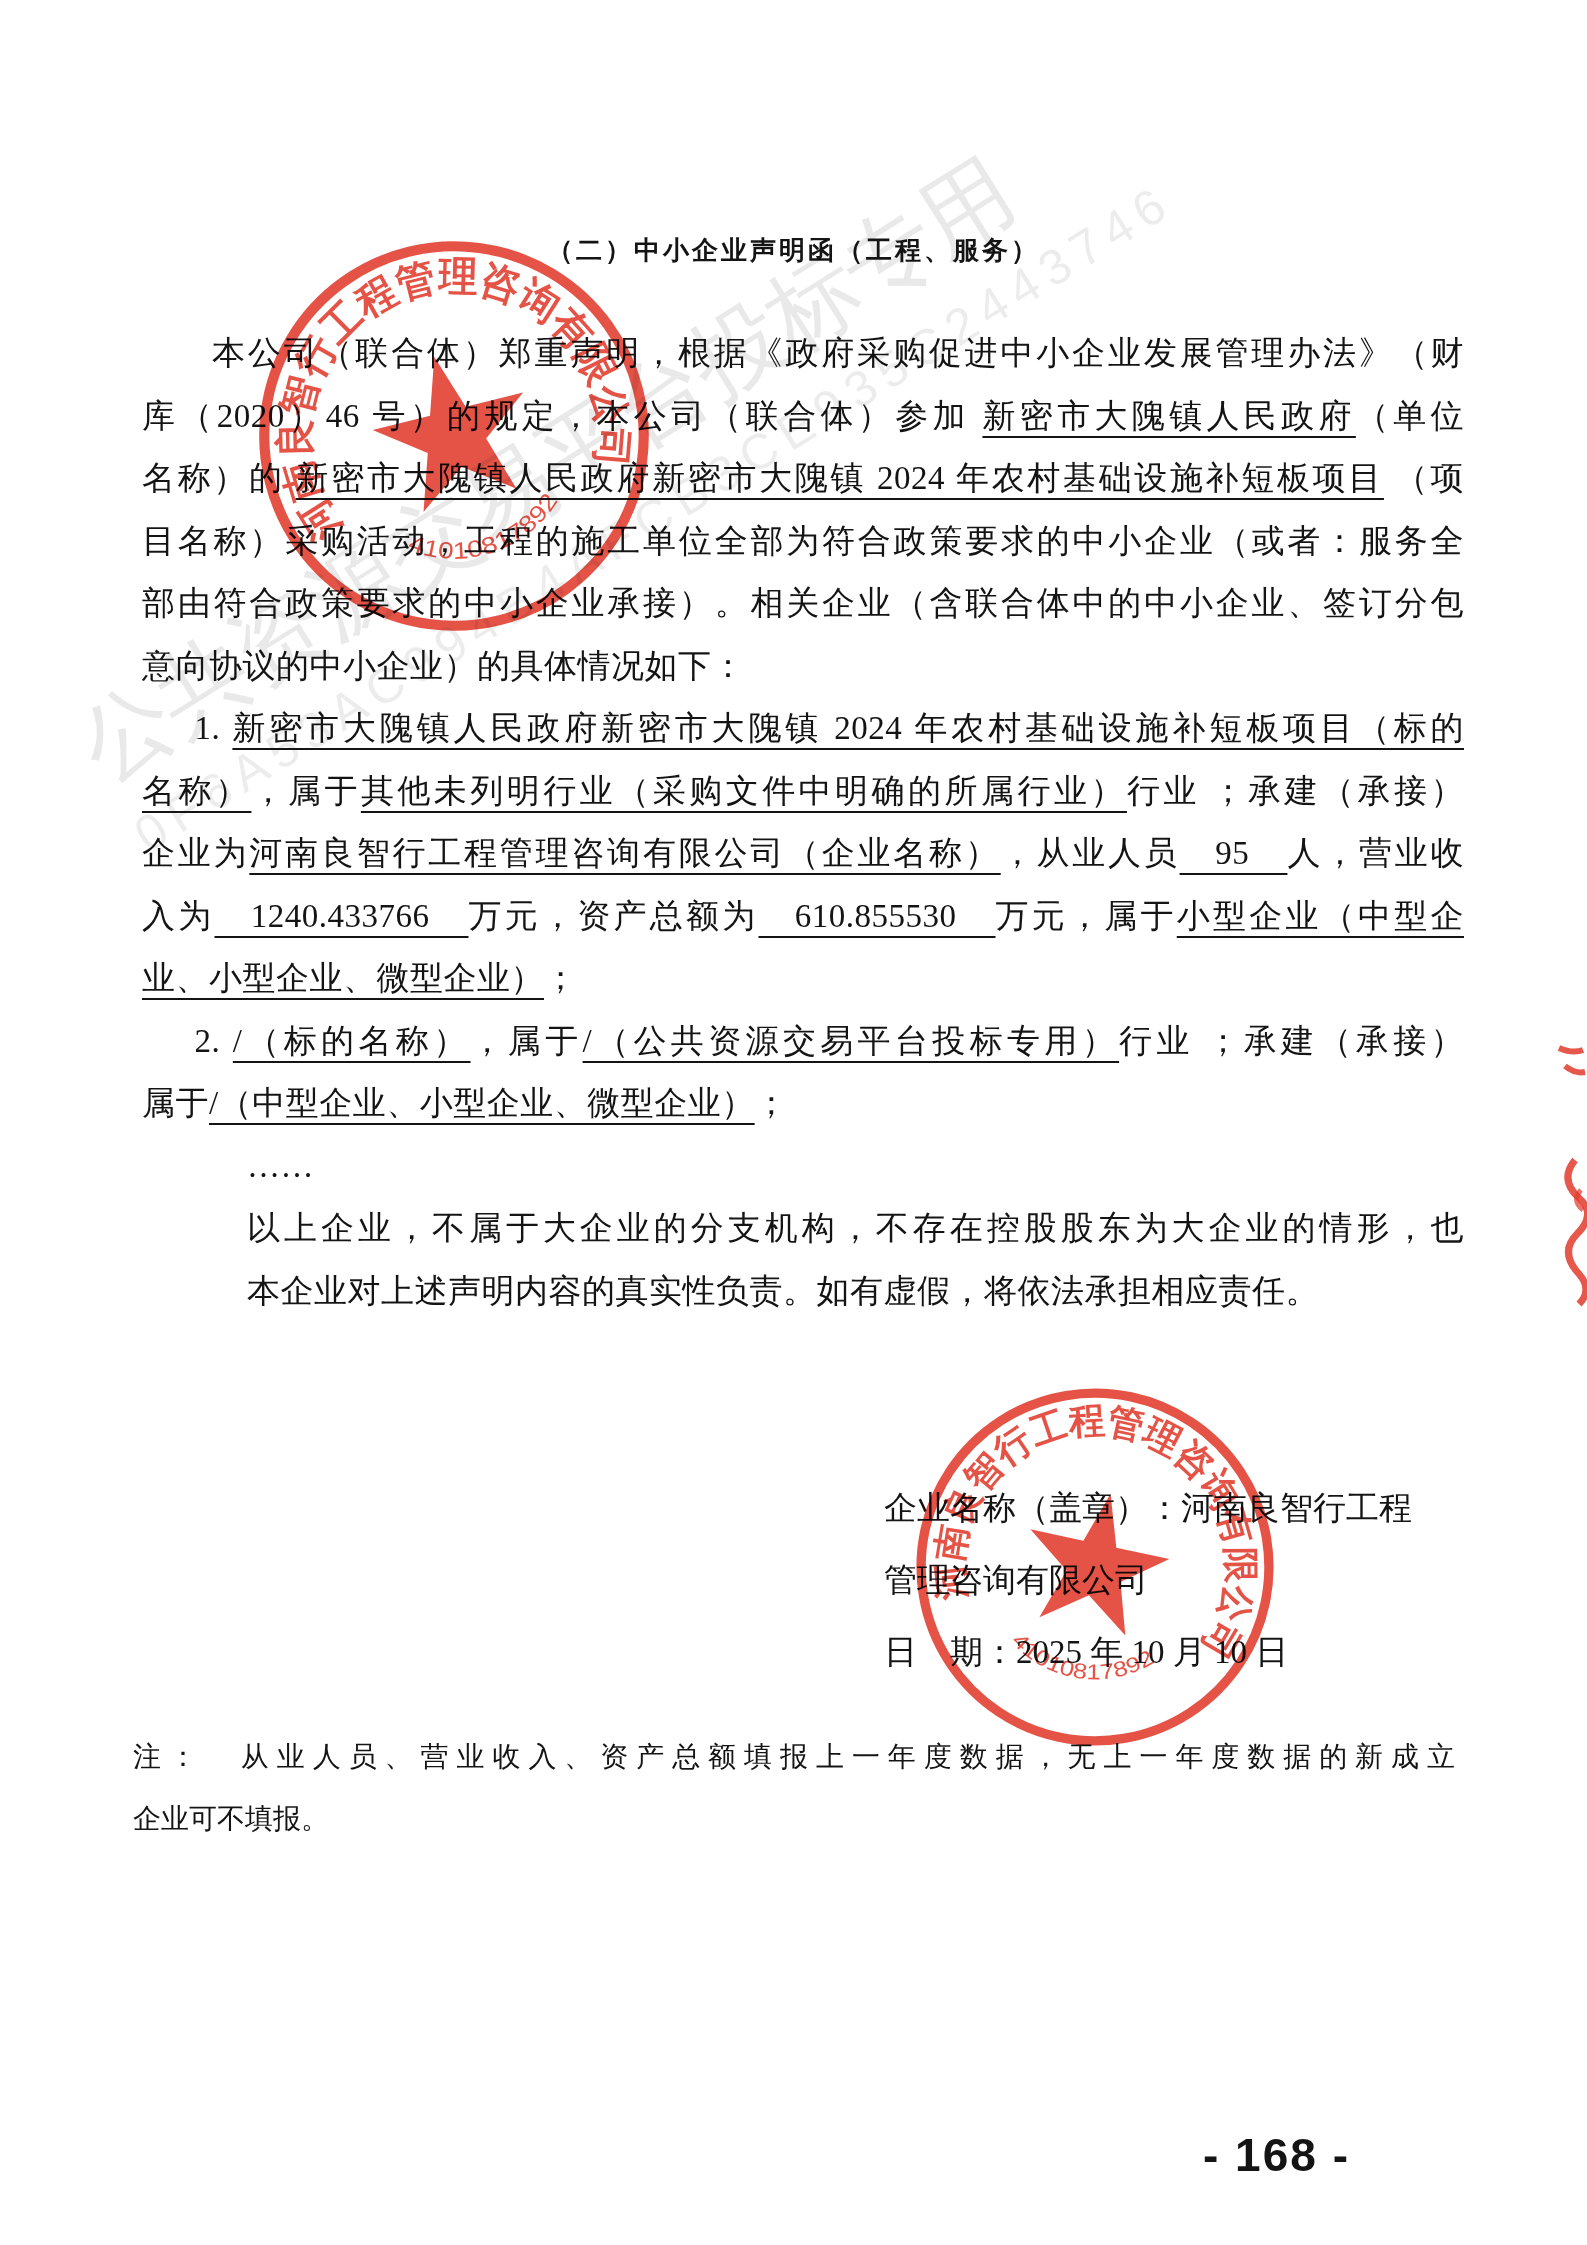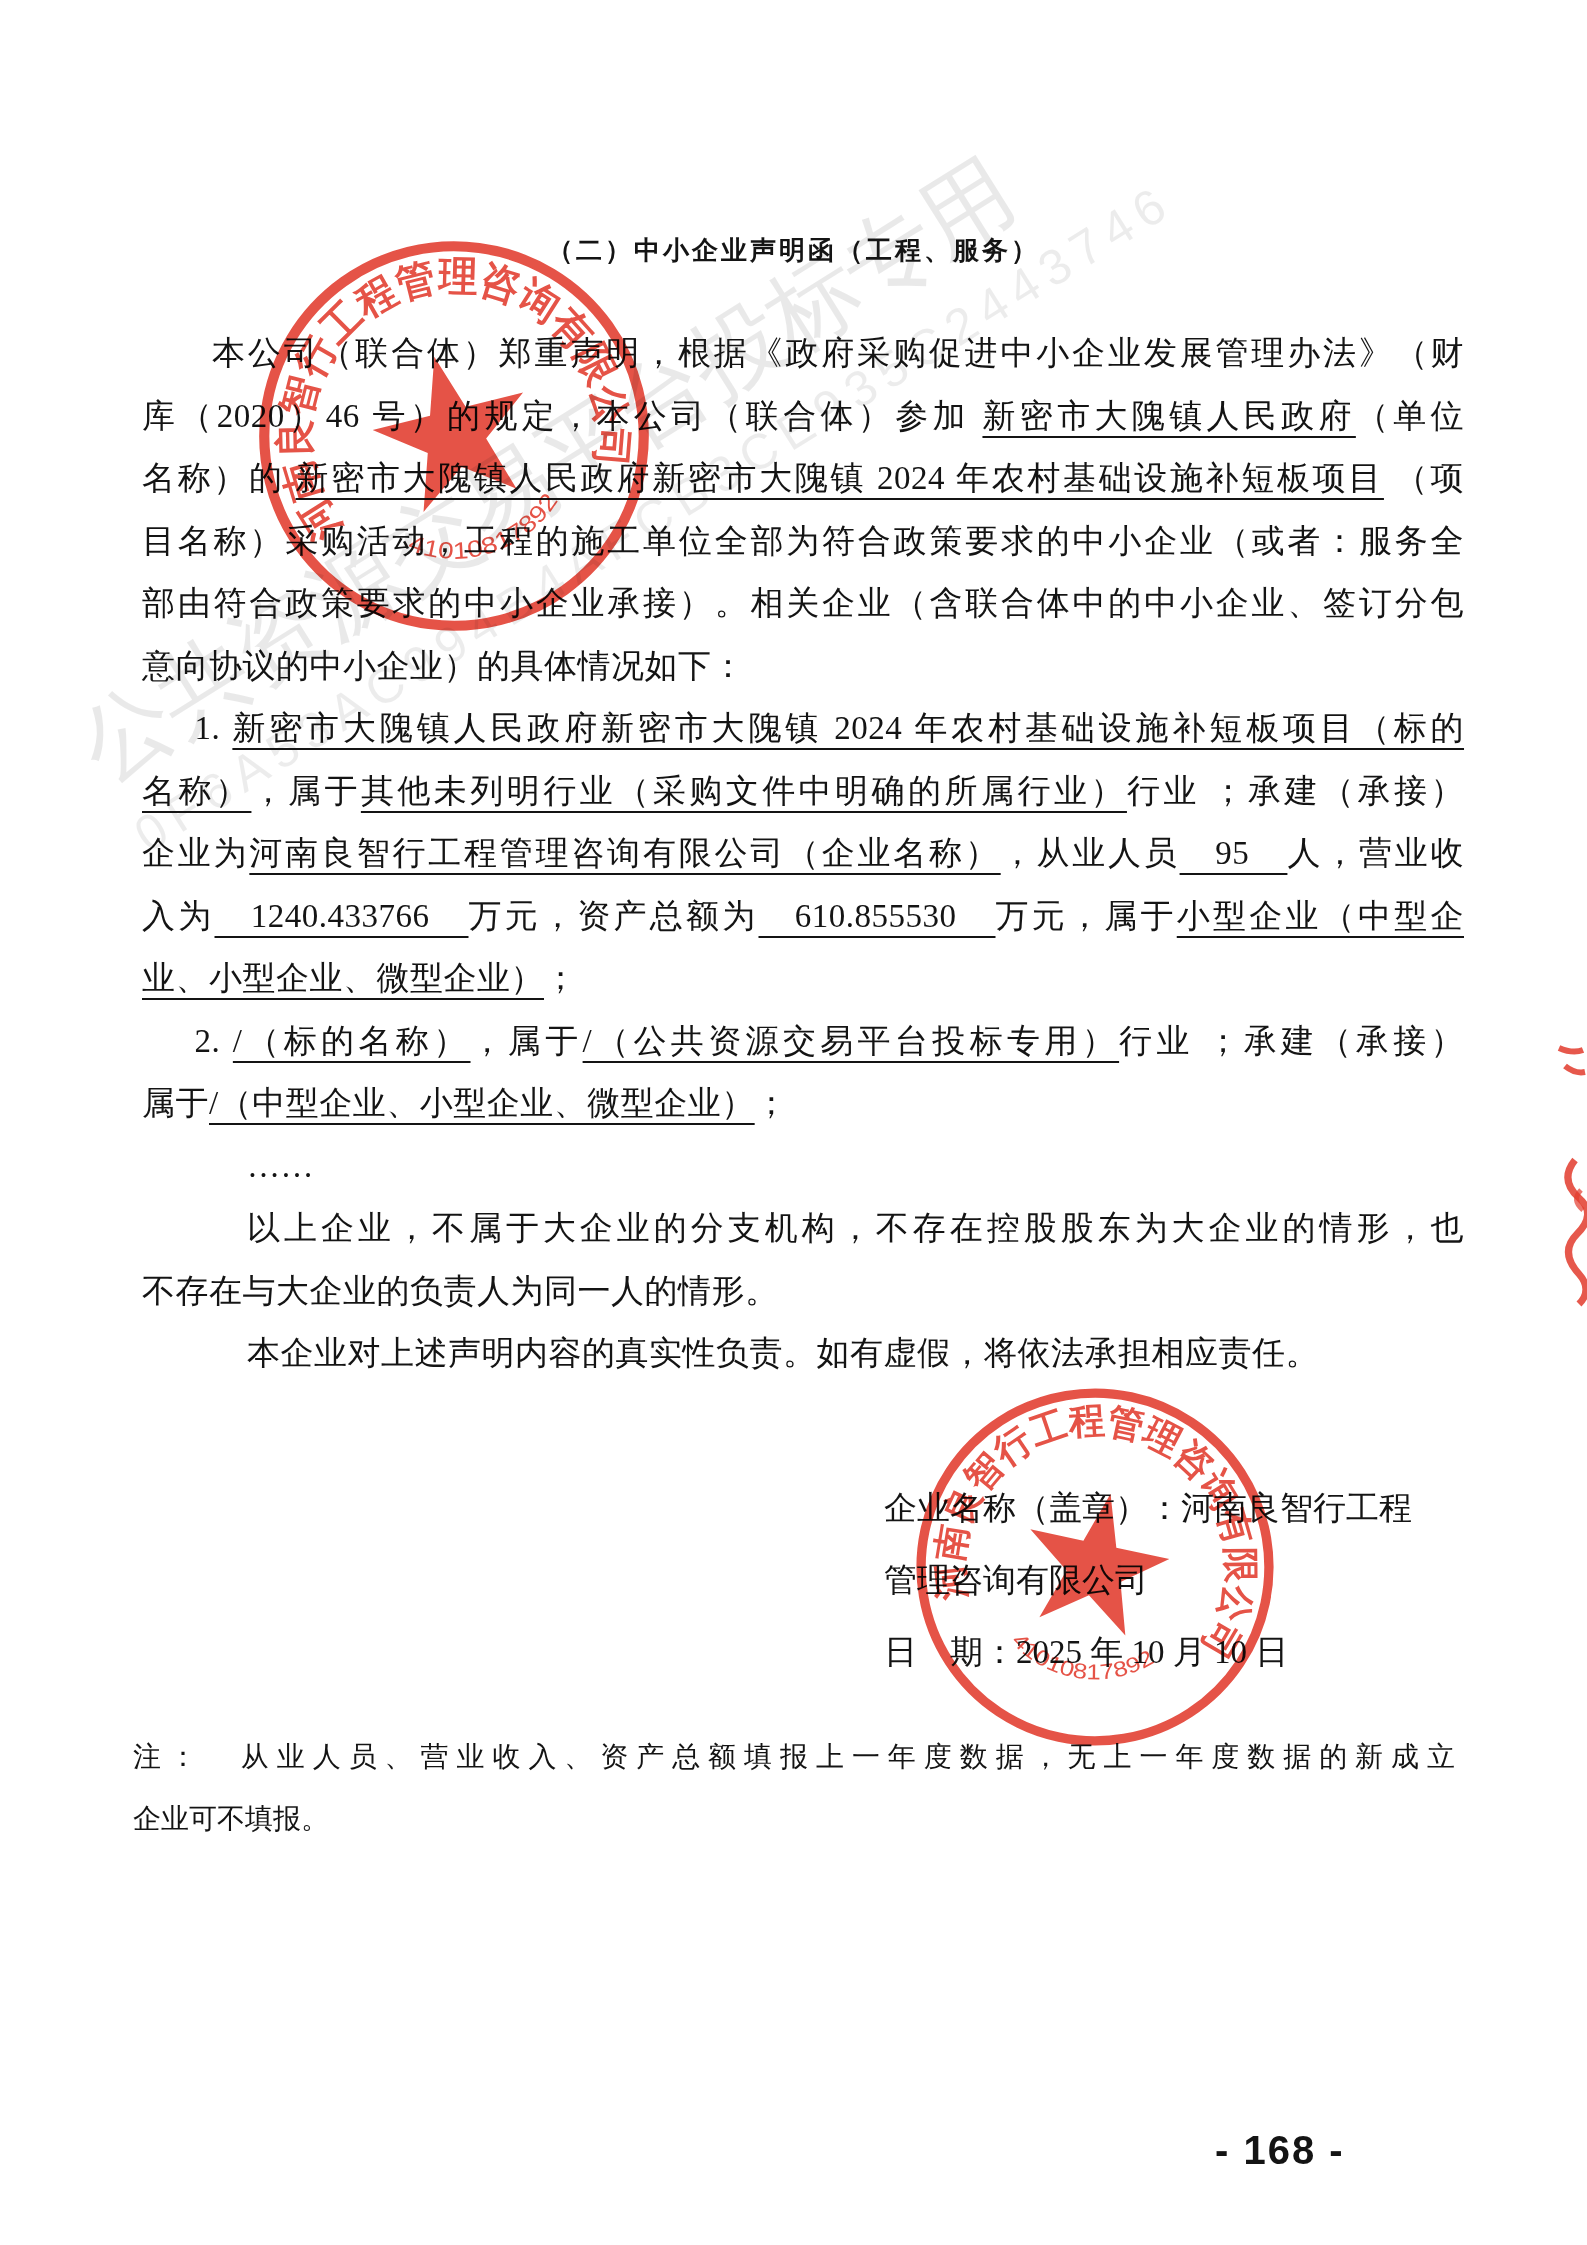--- a/index.html
+++ b/index.html
@@ -8,22 +8,22 @@
   .title{position:absolute;left:0;top:233px;width:100%;text-align:center;
          font-size:26px;font-weight:bold;letter-spacing:3px;}
   .doc-body{position:absolute;left:142px;top:322px;width:1322px;}
   .line{height:62.5px;line-height:62.5px;font-size:33px;white-space:nowrap;
         text-align:justify;text-align-last:justify;letter-spacing:0.5px;}
   .line.short{text-align-last:left;}
   .seg.u{text-decoration:underline;text-underline-offset:9px;text-decoration-thickness:2px;}
   .sig-block{position:absolute;left:884px;top:1472px;font-size:33px;line-height:72px;white-space:nowrap;}
   .note-block{position:absolute;left:133px;top:1726px;width:1322px;font-size:28px;line-height:62px;}
   .note-l1{text-align:justify;text-align-last:justify;white-space:nowrap;}
-  .page-number{position:absolute;left:1203px;top:2128px;font-size:40px;font-weight:bold;
-               font-family:"Liberation Sans","DejaVu Sans",sans-serif;letter-spacing:2px;margin-left:12px;}
+  .page-number{position:absolute;left:1203px;top:2128px;font-size:46px;font-weight:bold;
+               font-family:"Liberation Sans","DejaVu Sans",sans-serif;letter-spacing:2px;}
   .watermark{position:absolute;left:105px;top:690px;transform:rotate(-32deg);transform-origin:0 50%;
              pointer-events:none;white-space:nowrap;}
   .wm-text{font-size:92px;letter-spacing:-2px;color:rgba(0,0,0,0.085);
            font-family:"Liberation Serif","DejaVu Serif",serif;}
   .wm-code{font-size:50px;letter-spacing:9px;color:rgba(0,0,0,0.075);margin-top:6px;
            font-family:"Liberation Sans","DejaVu Sans",sans-serif;}
   .stamp{position:absolute;mix-blend-mode:multiply;opacity:0.88;}
   .stamp1{left:250px;top:232px;width:408px;height:408px;transform:rotate(-14deg);}
   .stamp2{left:908px;top:1380px;width:374px;height:374px;transform:rotate(12deg);}
   .edge-marks{position:absolute;left:1545px;top:1040px;width:42px;height:310px;overflow:hidden;}
@@ -49,21 +49,20 @@
       <div class="line short"><span class="seg">意向协议的中小企业）的具体情况如下：</span></div>
       <div class="line" style="text-indent: 52.5px;"><span class="seg">1. </span><span class="seg u">新密市大隗镇人民政府新密市大隗镇 2024 年农村基础设施补短板项目（标的</span></div>
       <div class="line"><span class="seg u">名称）</span><span class="seg">，属于</span><span class="seg u">其他未列明行业（采购文件中明确的所属行业）</span><span class="seg">行业 ；承建（承接）</span></div>
       <div class="line"><span class="seg">企业为</span><span class="seg u">河南良智行工程管理咨询有限公司（企业名称）</span><span class="seg">，从业人员</span><span class="seg u">　95　</span><span class="seg">人，营业收</span></div>
       <div class="line"><span class="seg">入为</span><span class="seg u">　1240.433766　</span><span class="seg">万元，资产总额为</span><span class="seg u">　610.855530　</span><span class="seg">万元，属于</span><span class="seg u">小型企业（中型企</span></div>
       <div class="line short"><span class="seg u">业、小型企业、微型企业）</span><span class="seg">；</span></div>
       <div class="line" style="text-indent: 52.5px;"><span class="seg">2. </span><span class="seg u">/（标的名称）</span><span class="seg">，属于</span><span class="seg u">/（公共资源交易平台投标专用）</span><span class="seg">行业 ；承建（承接）</span></div>
       <div class="line short"><span class="seg">属于</span><span class="seg u">/（中型企业、小型企业、微型企业）</span><span class="seg">；</span></div>
       <div class="line short" style="text-indent: 105px;"><span class="seg">……</span></div>
       <div class="line" style="text-indent: 105px;"><span class="seg">以上企业，不属于大企业的分支机构，不存在控股股东为大企业的情形，也</span></div>
-      <div class="line short"><span class="seg">不存在与大企业的负责人为同一人的情形。</span></div>
       <div class="line short" style="text-indent: 105px;"><span class="seg">本企业对上述声明内容的真实性负责。如有虚假，将依法承担相应责任。</span></div>
     </div>
 
   <div class="sig-block">
     <div>企业名称（盖章）：河南良智行工程</div>
     <div>管理咨询有限公司</div>
     <div>日　期：2025 年 10 月 10 日</div>
   </div>
 
   <div class="note-block">

